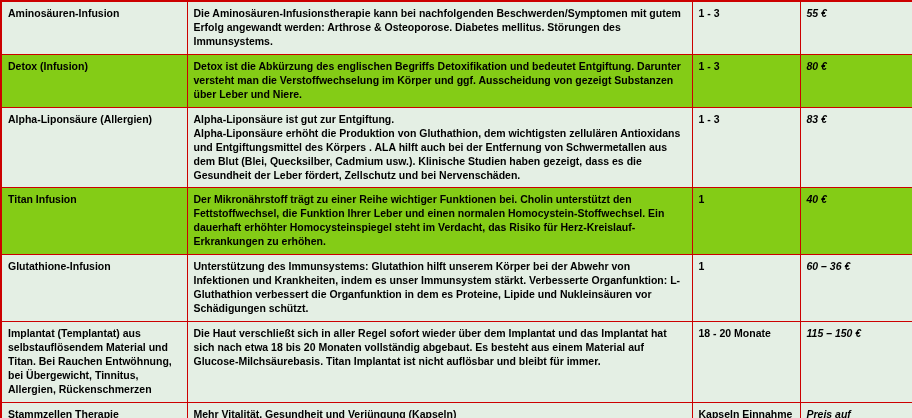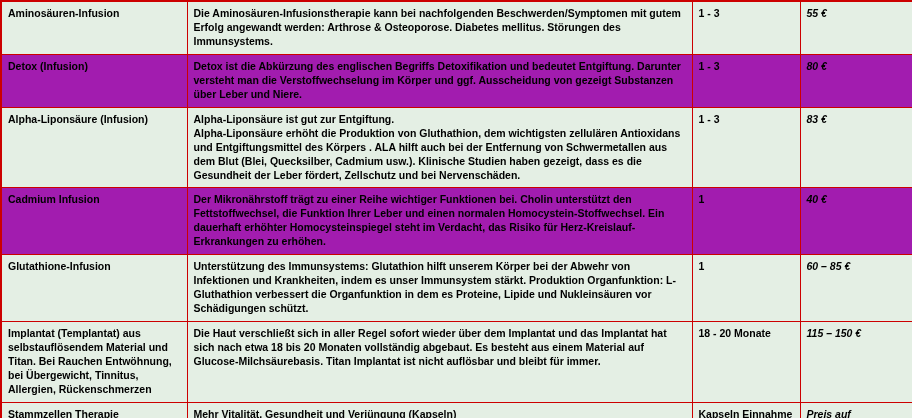--- a/index.html
+++ b/index.html
@@ -33,21 +33,21 @@
     line-height: 1.33;
     font-weight: bold;
     color: #000000;
   }
   col.c-name   { width: 186px; }
   col.c-desc   { width: 505px; }
   col.c-dur    { width: 108px; }
   col.c-price  { width: 113px; }
 
   .row-green td { background: #e4efe4; }
-  .row-white td { background: #a21caf; }
+  .row-white td { background: #84cc16; }
 
   td.cell-name {
     font-weight: bold;
   }
   td.cell-desc {
     font-weight: bold;
   }
   td.cell-dur {
     font-weight: bold;
     white-space: pre-line;
@@ -88,48 +88,48 @@
             <span class="desc-line">Detox (Infusion)</span>
           </td>
           <td class="cell-desc">
             <span class="desc-line">Detox ist die Abkürzung des englischen Begriffs Detoxifikation und bedeutet Entgiftung. Darunter versteht man die Verstoffwechselung im Körper und ggf. Ausscheidung von gezeigt Substanzen über Leber und Niere.</span>
           </td>
           <td class="cell-dur"><span class="desc-line">1 - 3</span></td>
           <td class="cell-price"><span class="desc-line">80 €</span></td>
         </tr>
         <tr class="row-green">
           <td class="cell-name">
-            <span class="desc-line">Alpha-Liponsäure (Infusion)</span>
+            <span class="desc-line">Alpha-Liponsäure (Allergien)</span>
           </td>
           <td class="cell-desc">
             <span class="desc-line">Alpha-Liponsäure ist gut zur Entgiftung.</span>
             <span class="desc-line">Alpha-Liponsäure erhöht die Produktion von Gluthathion, dem wichtigsten zellulären Antioxidans und Entgiftungsmittel des Körpers . ALA hilft auch bei der Entfernung von Schwermetallen aus dem Blut (Blei, Quecksilber, Cadmium usw.). Klinische Studien haben gezeigt, dass es die Gesundheit der Leber fördert, Zellschutz und bei Nervenschäden.</span>
           </td>
           <td class="cell-dur"><span class="desc-line">1 - 3</span></td>
           <td class="cell-price"><span class="desc-line">83 €</span></td>
         </tr>
         <tr class="row-white">
           <td class="cell-name">
-            <span class="desc-line">Cadmium Infusion</span>
+            <span class="desc-line">Titan Infusion</span>
           </td>
           <td class="cell-desc">
             <span class="desc-line">Der Mikronährstoff trägt zu einer Reihe wichtiger Funktionen bei. Cholin unterstützt den Fettstoffwechsel, die Funktion Ihrer Leber und einen normalen Homocystein-Stoffwechsel. Ein dauerhaft erhöhter Homocysteinspiegel steht im Verdacht, das Risiko für Herz-Kreislauf-Erkrankungen zu erhöhen.</span>
           </td>
           <td class="cell-dur"><span class="desc-line">1</span></td>
           <td class="cell-price"><span class="desc-line">40 €</span></td>
         </tr>
         <tr class="row-green">
           <td class="cell-name">
             <span class="desc-line">Glutathione-Infusion</span>
           </td>
           <td class="cell-desc">
-            <span class="desc-line">Unterstützung des Immunsystems: Glutathion hilft unserem Körper bei der Abwehr von Infektionen und Krankheiten, indem es unser Immunsystem stärkt. Produktion Organfunktion: L-Gluthathion verbessert die Organfunktion in dem es Proteine, Lipide und Nukleinsäuren vor Schädigungen schützt.</span>
+            <span class="desc-line">Unterstützung des Immunsystems: Glutathion hilft unserem Körper bei der Abwehr von Infektionen und Krankheiten, indem es unser Immunsystem stärkt. Verbesserte Organfunktion: L-Gluthathion verbessert die Organfunktion in dem es Proteine, Lipide und Nukleinsäuren vor Schädigungen schützt.</span>
           </td>
           <td class="cell-dur"><span class="desc-line">1</span></td>
-          <td class="cell-price"><span class="desc-line">60 – 85 €</span></td>
+          <td class="cell-price"><span class="desc-line">60 – 36 €</span></td>
         </tr>
         <tr class="row-green">
           <td class="cell-name">
             <span class="desc-line">Implantat (Templantat) aus selbstauflösendem Material und Titan. Bei Rauchen Entwöhnung, bei Übergewicht, Tinnitus, Allergien, Rückenschmerzen</span>
           </td>
           <td class="cell-desc">
             <span class="desc-line">Die Haut verschließt sich in aller Regel sofort wieder über dem Implantat und das Implantat hat sich nach etwa 18 bis 20 Monaten vollständig abgebaut. Es besteht aus einem Material auf Glucose-Milchsäurebasis. Titan Implantat ist nicht auflösbar und bleibt für immer.</span>
           </td>
           <td class="cell-dur"><span class="desc-line">18 - 20 Monate</span></td>
           <td class="cell-price"><span class="desc-line">115 – 150 €</span></td>

